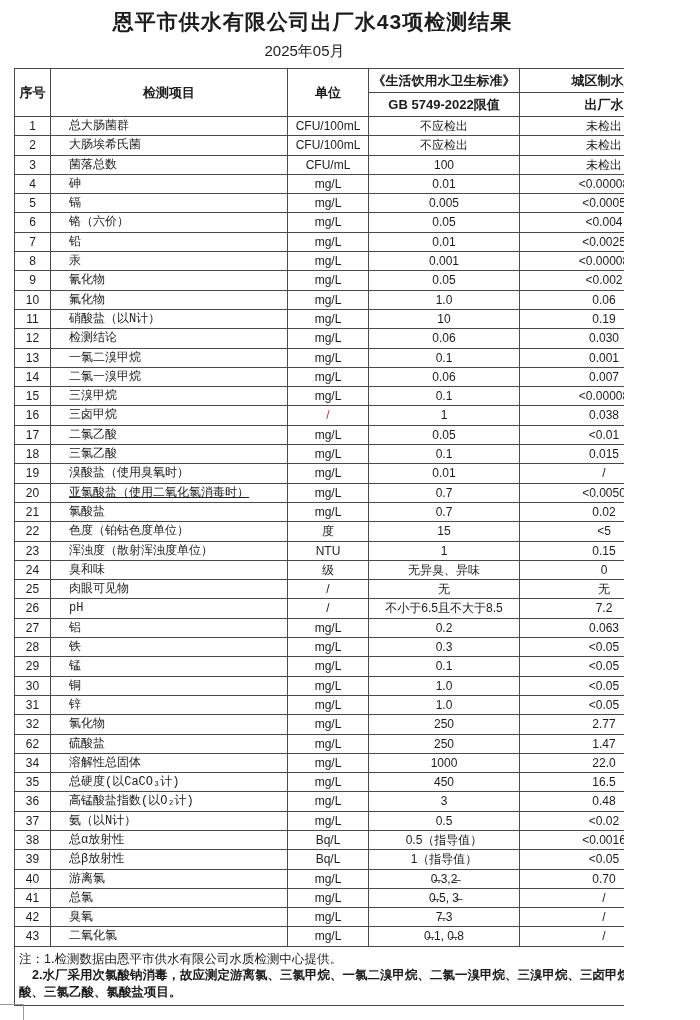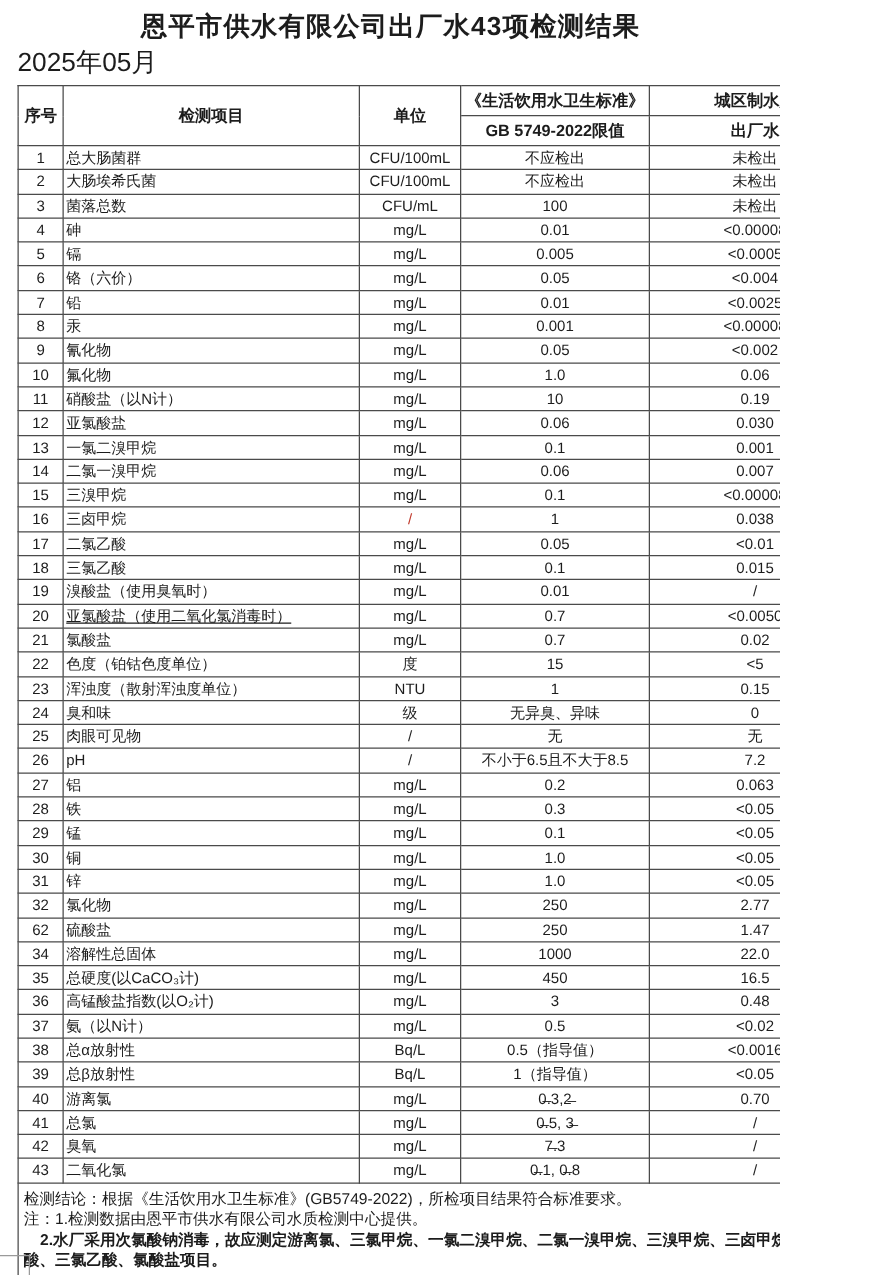--- a/index.html
+++ b/index.html
@@ -6,38 +6,38 @@
   body { font-family:"Liberation Sans","DejaVu Sans",sans-serif; color:#1c1c1c; }
   .page {
     position:relative; width:624px; height:1020px; background:#ffffff;
     box-sizing:border-box; padding:6px 13px 0 14px; overflow:hidden;
   }
   .title {
     text-align:center; font-size:21px; font-weight:bold;
     margin:2px 0 6px 0; line-height:28px; letter-spacing:1px;
   }
   .date {
-    text-align:left; font-size:21px; line-height:18px;
+    text-align:center; font-size:15px; line-height:18px;
     margin:0 16px 8px 0;
   }
   table.report {
     border-collapse:collapse; table-layout:fixed; width:674px;
   }
   table.report th, table.report td {
     border:1px solid #4a4a4a; overflow:hidden; white-space:nowrap;
   }
   table.report th {
     font-size:13px; font-weight:bold; height:23px; text-align:center;
     padding:0 2px;
   }
   table.report td {
     font-size:12px; height:18.3px; line-height:18.3px; padding:0 3px;
     text-align:center; font-weight:normal;
   }
-  table.report td.cell-item { text-align:left; padding-left:2px; }
+  table.report td.cell-item { text-align:left; padding-left:18px;font-family:Liberation Mono, monospace; }
   td.red { color:#c0392b; }
   td.underline { text-decoration:underline; }
   .footer {
     width:674px; box-sizing:border-box; border:1px solid #4a4a4a;
     border-top:none; font-size:12.5px; line-height:16.5px;
     padding:4px 6px 5px 4px;
   }
   .footer .note2 { text-indent:13px; white-space:normal;font-weight:bold; }
   .artifact {
     position:absolute; left:0; bottom:0; width:23px; height:15px;
@@ -147,21 +147,21 @@
         </tr>
         <tr>
           <td class="cell-no">11</td>
           <td class="cell-item">硝酸盐（以N计）</td>
           <td class="cell-unit">mg/L</td>
           <td class="cell-limit">10</td>
           <td class="cell-result">0.19</td>
         </tr>
         <tr>
           <td class="cell-no">12</td>
-          <td class="cell-item">亚氯酸盐</td>
+          <td class="cell-item">检测结论</td>
           <td class="cell-unit">mg/L</td>
           <td class="cell-limit">0.06</td>
           <td class="cell-result">0.030</td>
         </tr>
         <tr>
           <td class="cell-no">13</td>
           <td class="cell-item">一氯二溴甲烷</td>
           <td class="cell-unit">mg/L</td>
           <td class="cell-limit">0.1</td>
           <td class="cell-result">0.001</td>
@@ -373,20 +373,19 @@
           <td class="cell-no">43</td>
           <td class="cell-item">二氧化氯</td>
           <td class="cell-unit">mg/L</td>
           <td class="cell-limit">0̶.1, 0̶.8</td>
           <td class="cell-result">/</td>
         </tr>
       </tbody>
   </table>
 
   <div class="footer">
-    <div>检测结论：根据《生活饮用水卫生标准》(GB5749-2022)，所检项目结果符合标准要求。</div>
     <div>注：1.检测数据由恩平市供水有限公司水质检测中心提供。</div>
     <div class="note2">2.水厂采用次氯酸钠消毒，故应测定游离氯、三氯甲烷、一氯二溴甲烷、二氯一溴甲烷、三溴甲烷、三卤甲烷、二氯乙酸、三氯乙酸、氯酸盐项目。</div>
   </div>
 
   <div class="artifact"></div>
 
 </div>
 
 </body></html>

